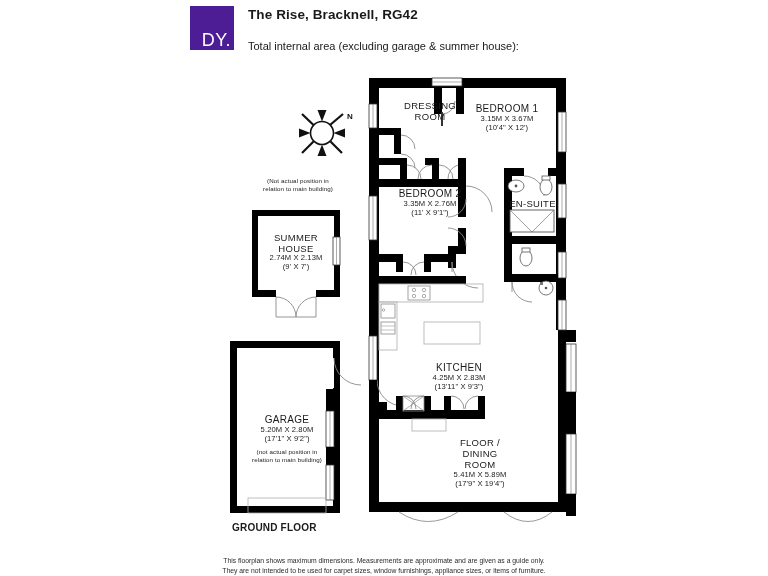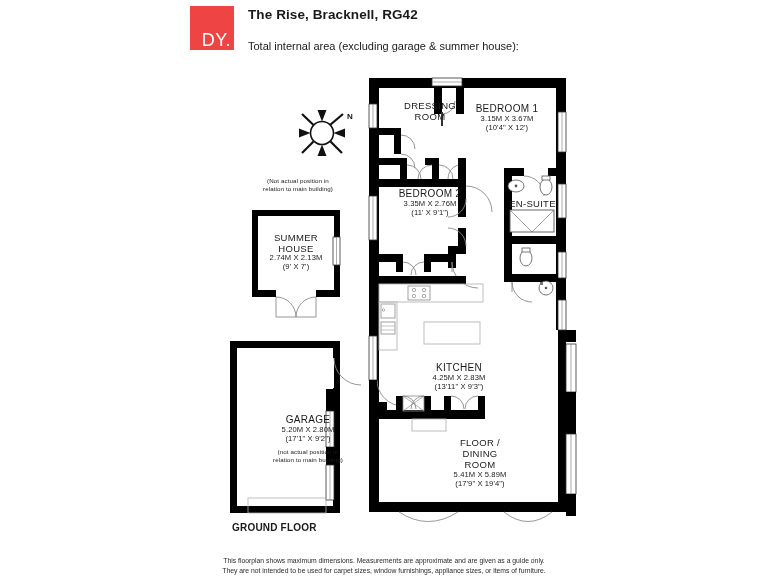--- a/index.html
+++ b/index.html
@@ -11,21 +11,21 @@
     overflow:hidden;
     position:relative;
   }
   
   #header{
     position:absolute;left:190px;top:6px;
     display:flex;align-items:flex-start;gap:14px;
   }
   #logo-box{
     width:44px;height:44px;
-    background:#ef4444;
+    background:#4c1d95;
     position:relative;
     flex:0 0 auto;
   }
   #logo-text{
     position:absolute;left:0;right:3px;bottom:1px;
     text-align:right;
     color:#ffffff;
     font-size:18px;
     font-weight:400;
     letter-spacing:0.5px;
@@ -338,21 +338,21 @@
   <div class="rname">HOUSE</div>
   <div class="rdim">2.74M X 2.13M</div>
   <div class="rdim">(9' X 7')</div>
 </div>
 
 <div class="lbl note" style="left:248px;top:177px;width:100px;">
   <div>(Not actual position in</div>
   <div>relation to main building)</div>
 </div>
 
-<div class="lbl" style="left:230px;top:414px;width:114px;margin-left:21px;">
+<div class="lbl" style="left:230px;top:414px;width:114px;">
   <div class="rname big">GARAGE</div>
   <div class="rdim">5.20M X 2.80M</div>
   <div class="rdim">(17'1" X 9'2")</div>
   <div class="note" style="margin-top:4px;">(not actual position in</div>
   <div class="note">relation to main building)</div>
 </div>
 
 <div id="floor-label">GROUND FLOOR</div>
 
 <div id="disclaimer">

